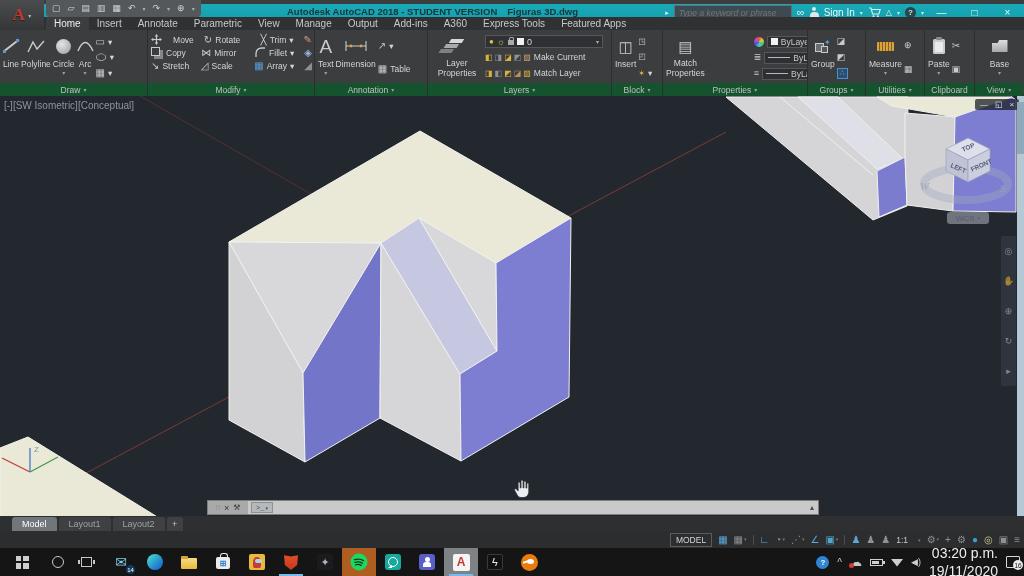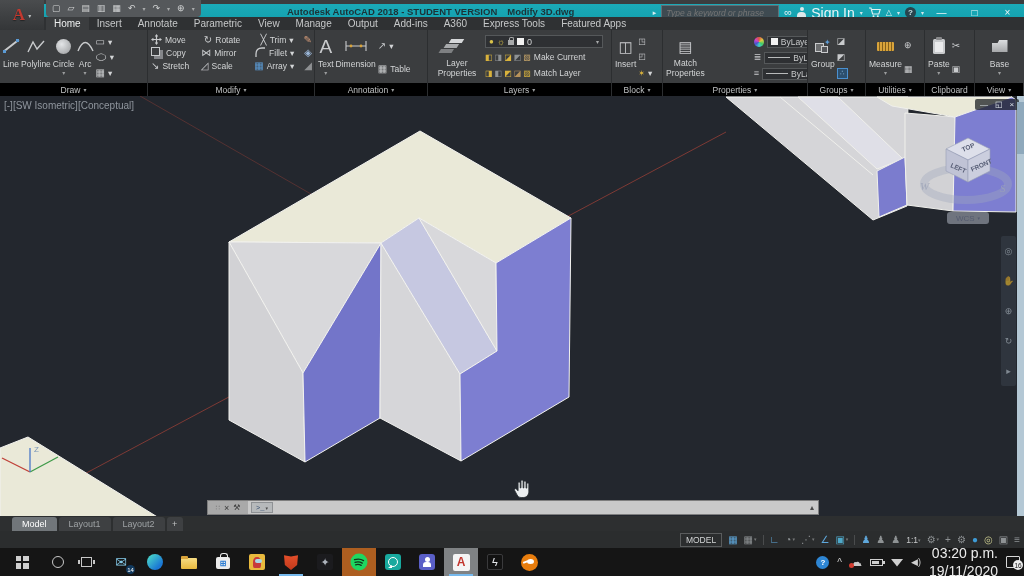--- a/index.html
+++ b/index.html
@@ -20,39 +20,39 @@
   .qat .crt { font-size:6px; color:#A8AAAB;}
   .wtitle { left:287px; top:2px; display:flex; gap:10px; font-size:9.5px; font-weight:bold; color:#1C3237;}
   .infocenter { right:100px; top:1px; height:15px; display:flex; align-items:center; gap:5px;}
   .ic-arrow { color:#D6EEF1; font-size:7px;}
   .kwsearch { width:118px; height:16px; background:#3E4A51; border:1px solid #61707ا8; border:1px solid #617078;
     font-style:italic; font-size:8.5px; color:#A9B5BB; padding:0 4px; font-family:"Liberation Sans",sans-serif;}
   .binoc { color:#DCEFF2; font-size:11px; line-height:1;}
   .avatar { width:9px; height:11px; position:relative;}
   .avatar::before { content:""; position:absolute; left:2.5px; top:0; width:4px; height:4px; border-radius:50%; background:#DCE8EB;}
   .avatar::after { content:""; position:absolute; left:0; top:4.5px; width:9px; height:6px; border-radius:4px 4px 0 0; background:#DCE8EB;}
-  .signin { color:#EAF4F6; font-size:14px; cursor:pointer;}
+  .signin { color:#EAF4F6; font-size:10px; cursor:pointer;}
   .tb-crt { color:#CFE6EA; font-size:6px;}
   .helpdot { width:11px; height:11px; border-radius:50%; background:#28444D; color:#CFE6EA; font-size:8px; font-weight:bold;
     display:flex; align-items:center; justify-content:center;}
   .winbtns { right:0; top:0; height:17px; display:flex;}
   .winbtns span { width:33px; height:17px; display:flex; align-items:center; justify-content:center;
     color:#EDF7F8; font-size:10px; cursor:pointer;}
 
   
   .tabrow { left:0; top:17px; width:1024px; height:13px; background:#2F3133; display:flex; padding-left:46px;}
   .rtab { padding:0 8px; font-size:10px; color:#C6C8C9; display:flex; align-items:center; cursor:pointer;}
   .rtab.active { background:#3B3D3F; color:#EDEFEF;}
 
   
   .ribbon { left:0; top:30px; width:1024px; height:66px; background:#3B3D3F; display:flex; border-bottom:1px solid #26282A;}
   .panel { position:relative; height:66px; border-right:1px solid #2C2E30; display:flex; flex-direction:column; overflow:hidden;}
   .pbody { flex:1; display:flex; align-items:stretch; padding:2px 2px 0 3px; gap:2px;}
   .plabel { height:13px; display:flex; align-items:center; justify-content:center; gap:3px;
-    font-size:8.5px; color:#BFC1C2; background:#000000; cursor:pointer;}
+    font-size:8.5px; color:#BFC1C2; background:#14532d; cursor:pointer;}
   .plabel .crt { font-size:6px; color:#9B9D9E;}
   .bb { display:flex; flex-direction:column; align-items:center; justify-content:flex-start; gap:1px;
     font-size:8.5px; color:#D3D5D6; cursor:pointer; padding-top:2px;}
   .bb .icbox { height:24px; display:flex; align-items:center; justify-content:center;}
   .bb .crt { font-size:6px; color:#9B9D9E; line-height:1;}
   .glyph { color:#C9CBCD; line-height:1;}
   .mini3 { display:flex; flex-direction:column; justify-content:space-around; align-items:flex-start; padding:2px 0;}
   .mrow { display:flex; align-items:center; gap:3px; font-size:8.5px; color:#D3D5D6; cursor:pointer; height:13px;}
   .mrow .g { font-size:10px; }
   
@@ -131,21 +131,21 @@
 
   
   .statusbar { left:0; top:531px; width:1024px; height:17px; background:#2B2D2E;
     display:flex; align-items:center; justify-content:flex-end; gap:6px; padding-right:4px;}
   .sb-model { font-size:8.5px; color:#D4D6D7; border:1px solid #5A5C5D; padding:1px 5px; cursor:pointer;}
   .sb { font-size:10px; color:#8E9294; cursor:pointer; line-height:1; display:flex; align-items:center; gap:1px;}
   .sb .crt { font-size:5px; color:#77797A;}
   .sb.blue { color:#5FA8DC;}
   .sb.teal { color:#4FA8C8;}
   .sb-sep { width:1px; height:10px; background:#4A4C4D;}
-  .sb-txt { font-size:8.5px; color:#C8CACB; cursor:pointer; display:flex; align-items:center; gap:0;}
+  .sb-txt { font-size:8.5px; color:#C8CACB; cursor:pointer; display:flex; align-items:center; gap:10px;}
 
   
   .taskbar { left:0; top:548px; width:1024px; height:28px; background:#151515; display:flex; align-items:center;}
   .startbtn { width:44px; height:28px; display:flex; align-items:center; justify-content:center; cursor:pointer;}
   .winlogo { width:13px; height:13px; display:grid; grid-template-columns:1fr 1fr; grid-template-rows:1fr 1fr; gap:1.5px;}
   .winlogo i { background:#CFCFCF;}
   .tsearch { width:226px; height:22px; background:#2B2B2B; border:1px solid #8A8A8A; display:flex; align-items:center; gap:7px; padding:0 8px;}
   .mag { position:relative; width:10px; height:10px; flex:0 0 auto;}
   .mag::before { content:""; position:absolute; left:0; top:0; width:7px; height:7px; border:1.3px solid #C5C5C5; border-radius:50%;}
   .mag::after { content:""; position:absolute; left:6.5px; top:7px; width:4px; height:1.3px; background:#C5C5C5; transform:rotate(45deg);}
@@ -204,21 +204,21 @@
     font-size:6.5px; display:flex; align-items:center; justify-content:center;}
 </style>
 </head>
 <body>
 
 <div id="root">
 
   <div class="abs titlebar">
     <div class="abs wtitle">
       <span>Autodesk AutoCAD 2018 - STUDENT VERSION</span>
-      <span>Modify 3D.dwg</span>
+      <span>Figuras 3D.dwg</span>
     </div>
     <div class="abs infocenter">
       <span class="ic-arrow">▸</span>
       <input class="kwsearch" value="" placeholder="Type a keyword or phrase" style="">
       <span class="binoc">∞</span>
       <span class="avatar"></span>
       <span class="signin">Sign In</span>
       <span class="tb-crt">▾</span>
       <svg width="13" height="11">
           <path d="M1 1h2l1.6 6h6.2l1.4-4.5H4" fill="none" stroke="#DFF0F2" stroke-width="1.1"></path>
@@ -323,21 +323,21 @@
       </div>
       <div class="plabel">
           <span>Draw</span>
           <span class="crt">▾</span>
         </div>
     </div>
 
     <div class="panel" style="width:167px;">
       <div class="pbody" style="flex-direction:column; gap:0; padding-top:3px;">
         <div style="display:flex; gap:10px;">
-          <span class="mrow" style="width:44px;">
+          <span class="mrow" style="width:44px;justify-content:space-between;">
               <svg width="11" height="11">
                 <path d="M5.5 1v9M1 5.5h9" stroke="#C9CBCD" stroke-width="1.2"></path>
                 <path d="M5.5 0l-1.7 2.4h3.4zM5.5 11l-1.7-2.4h3.4zM0 5.5l2.4-1.7v3.4zM11 5.5l-2.4-1.7v3.4z" fill="#C9CBCD"></path>
               </svg>
               <span>Move</span>
             </span>
           <span class="mrow" style="width:48px;">
               <span class="g glyph">↻</span>
               <span>Rotate</span>
             </span>

